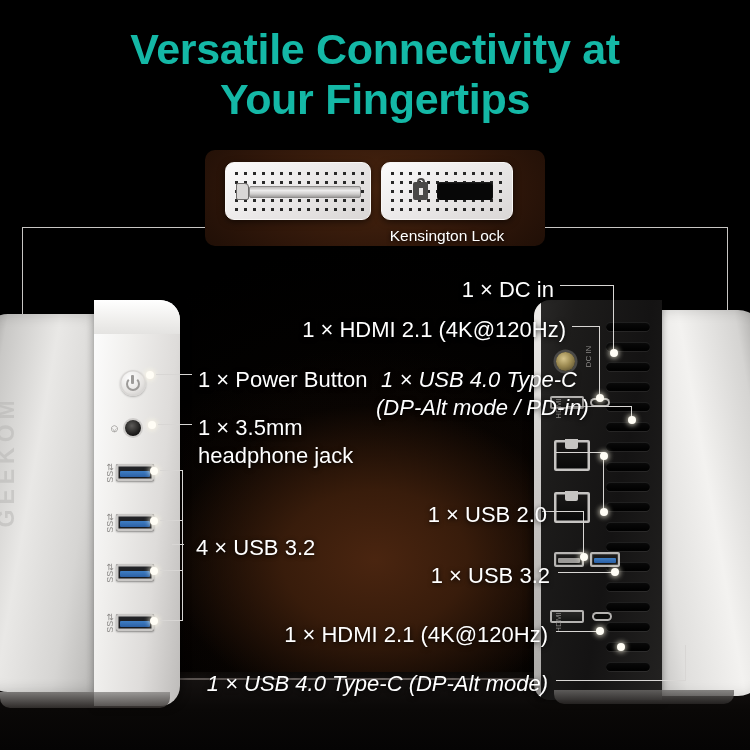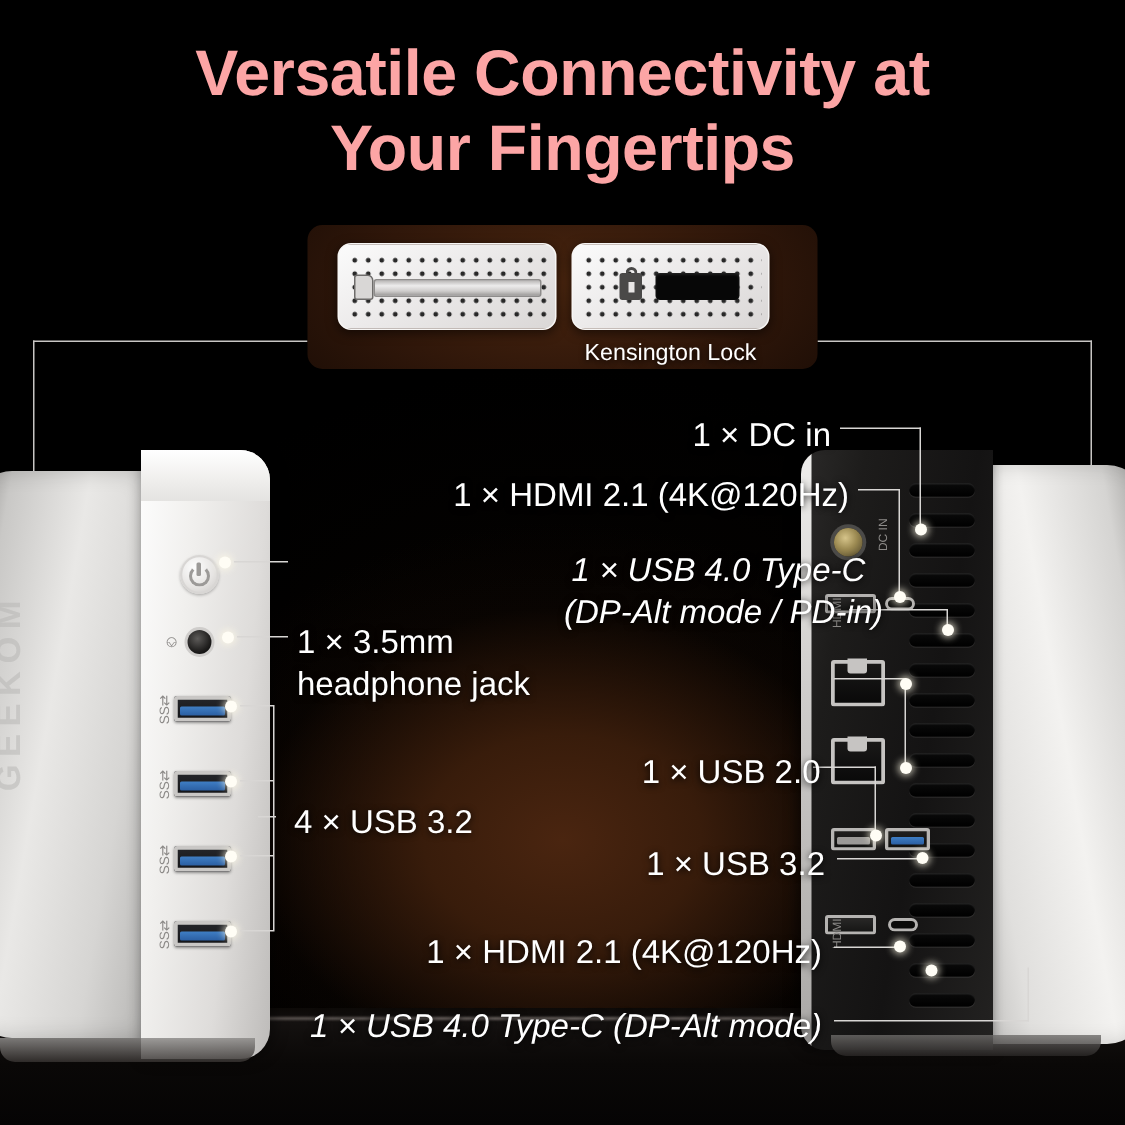--- a/index.html
+++ b/index.html
@@ -23,21 +23,21 @@
   }
   .bg-floor:before{
     content:"";position:absolute;left:0;right:0;top:6px;height:2px;
     background:linear-gradient(90deg,rgba(120,110,105,0) 0%,rgba(150,140,135,.5) 20%,rgba(165,155,150,.62) 50%,rgba(150,140,135,.5) 80%,rgba(120,110,105,0) 100%);
     filter:blur(.6px);
   }
 
   
   .title{
     position:absolute;left:0;right:0;top:24px;text-align:center;
-    color:#fca5a5;font-size:43px;line-height:1.17;font-weight:700;
+    color:#14b8a6;font-size:43px;line-height:1.17;font-weight:700;
     letter-spacing:-.3px;
     text-shadow:0 2px 10px rgba(0,0,0,.8);
   }
   .title .l2{display:block;}
 
   
   .feature-panel{
     position:absolute;left:205px;top:150px;width:340px;height:96px;
     border-radius:10px;
     background:radial-gradient(ellipse 230px 120px at 50% 40%, #49250f 0%, #30170a 55%, #1a0c05 100%);
@@ -380,20 +380,21 @@
   <div class="leader lh" style="left:160px;top:470px;width:22px;"></div>
   <div class="dot" style="left:150px;top:517px;"></div>
   <div class="leader lh" style="left:160px;top:520px;width:22px;"></div>
   <div class="dot" style="left:150px;top:567px;"></div>
   <div class="leader lh" style="left:160px;top:570px;width:22px;"></div>
   <div class="dot" style="left:150px;top:617px;"></div>
   <div class="leader lh" style="left:160px;top:620px;width:22px;"></div>
   <div class="leader lv" style="left:182px;top:470px;height:151px;"></div>
   <div class="leader lh" style="left:172px;top:544px;width:12px;"></div>
 
+  <div class="lbl l" style="left:198px;top:366px;">1 × Power Button</div>
 
   <div class="lbl l" style="left:198px;top:414px;">
     <span>1 × 3.5mm</span><br>
     <span>headphone jack</span>
   </div>
 
   <div class="lbl l" style="left:196px;top:534px;">4 × USB 3.2</div>
 
   <div class="leader lh" style="left:560px;top:285px;width:54px;"></div>
   <div class="leader lv" style="left:613px;top:285px;height:68px;"></div>

